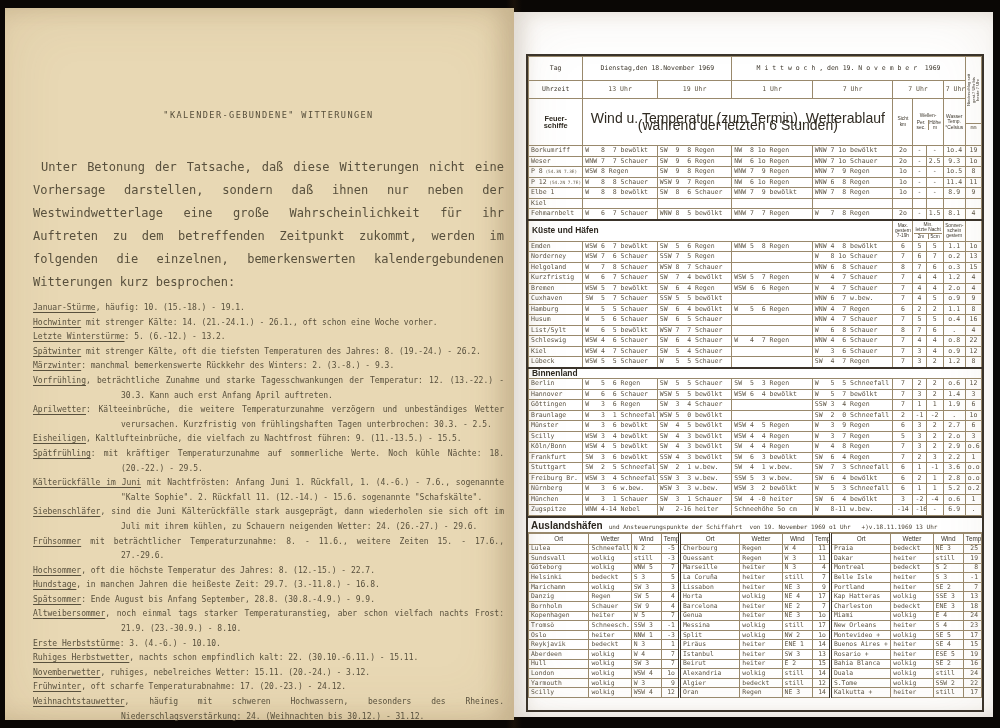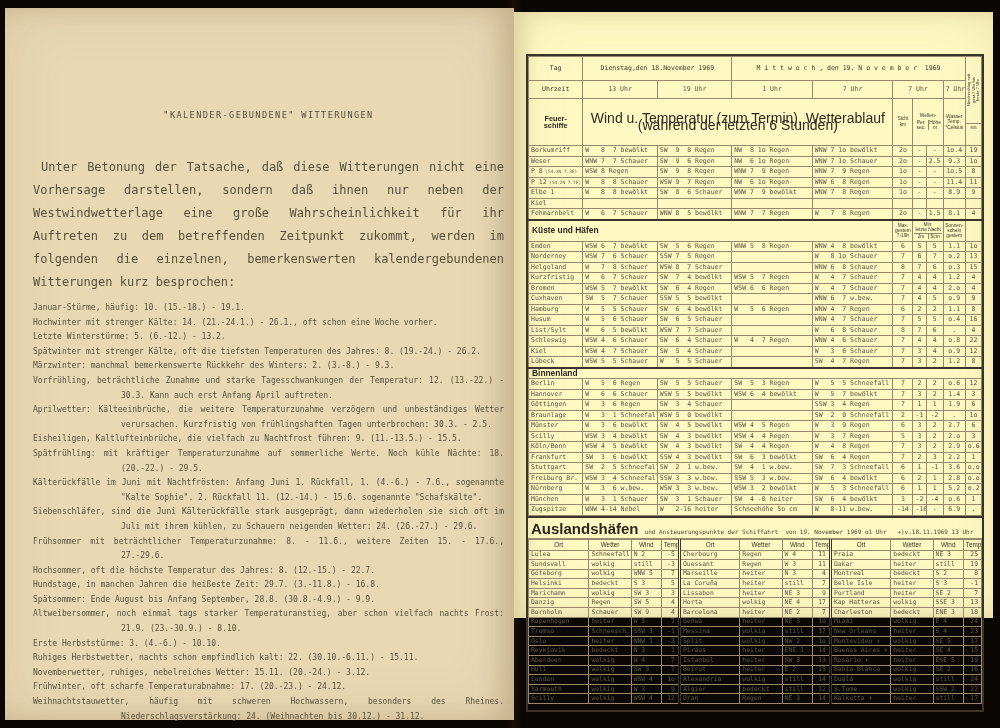--- a/index.html
+++ b/index.html
@@ -1,33 +1,33 @@
 <!DOCTYPE html>
 <html><head>
 <meta charset="utf-8">
 <style>
   html,body{margin:0;padding:0;}
   body{width:1000px;height:728px;position:relative;background:#0a0705;overflow:hidden;
        font-family:"DejaVu Sans Mono",monospace;}
   .page{position:absolute;}
   .page-left{left:5px;top:8px;width:509px;height:712px;background:#e8d8b4;
              box-shadow:inset -14px 0 22px rgba(90,60,30,.18), inset 0 0 60px rgba(140,100,50,.12);}
-  .page-right{left:514px;top:12px;width:479px;height:606px;background:#fef9c3;
+  .page-right{left:514px;top:12px;width:479px;height:705px;background:#ffffff;
              box-shadow:inset 10px 0 18px rgba(90,60,30,.15), inset 0 0 60px rgba(140,100,50,.10);}
   .gutter{position:absolute;left:506px;top:0;width:16px;height:728px;
           background:linear-gradient(90deg,rgba(0,0,0,0),rgba(50,32,14,.38),rgba(0,0,0,0));pointer-events:none;}
 
   
   .lp-inner{position:absolute;left:28px;right:10px;top:0;color:#58503d;}
   h1.title{margin:102px 0 0;text-align:center;font-size:8.6px;font-weight:normal;
            letter-spacing:1.4px;color:#564e3b;}
   .intro{margin:36px 0 0;font-size:12px;line-height:23px;text-align:justify;text-indent:8px;}
   .entries{margin-top:7px;}
   .entry{font-size:8px;line-height:14.6px;padding-left:88px;text-indent:-88px;text-align:justify;}
-  .entry .term{text-underline-offset:1.5px;}
+  .entry .term{text-decoration:underline;text-underline-offset:1.5px;}
   .signature{margin-top:15px;margin-left:330px;font-size:10px;}
 
   
   .wtable{position:absolute;left:12px;top:42px;width:458px;height:658px;border:2px solid #3a332a;
           box-sizing:border-box;overflow:hidden;}
   table{border-collapse:collapse;width:100%;table-layout:fixed;}
   td,th{border:1px solid #99896c;font-weight:normal;color:#5d5443;font-size:6.5px;
         line-height:7px;padding:0 2px;white-space:pre;overflow:hidden;vertical-align:middle;
         height:9.5px;text-align:left;}
   .c{text-align:center;}
@@ -53,21 +53,21 @@
   td.sub-h{font-size:4.8px;line-height:5px;text-align:center;color:#3c362b;
            font-family:"Liberation Sans",sans-serif;white-space:normal;padding:0 1px;height:20px;}
   .min-split{display:flex;margin-top:1px;border-top:1px solid #99896c;}
   .min-split span{flex:1;}
   .min-split span + span{border-left:1px solid #99896c;}
   .station-coords{font-size:4.4px;color:#6b6250;}
 
   
   .aus-bar{border-top:2px solid #3a332a;border-bottom:1px solid #99896c;padding:2px 3px 1px;
            display:flex;align-items:baseline;gap:6px;background:transparent;}
-  .aus-title{font-family:"Liberation Sans",sans-serif;font-weight:bold;font-size:15px;color:#2c271f;}
+  .aus-title{font-family:"Liberation Sans",sans-serif;font-weight:bold;font-size:10px;color:#2c271f;}
   .aus-sub{font-size:6px;color:#4c4536;white-space:pre;}
   .aus th{height:10px;text-align:center;color:#3c362b;font-family:"Liberation Sans",sans-serif;font-size:6.4px;}
   .aus td{height:8.6px;font-size:6.4px;}
   .aus .g0{border-left:3px double #3a332a;}
   .aus td.t{text-align:right;padding-right:3px;}
 </style>
 </head>
 <body>
 
 <div class="gutter"></div>

